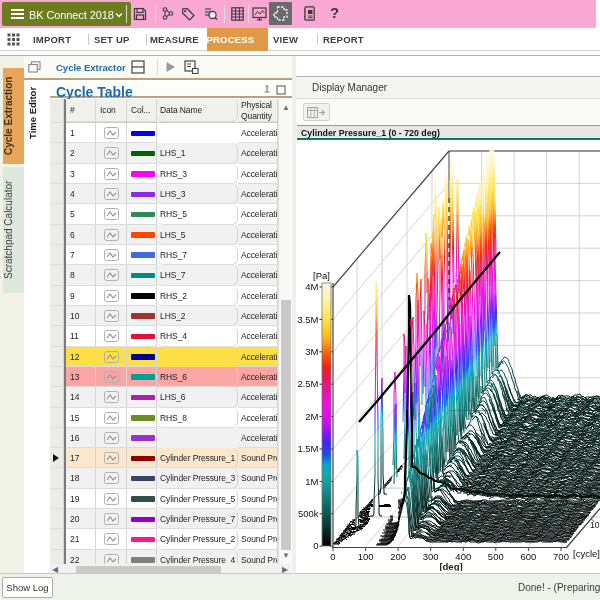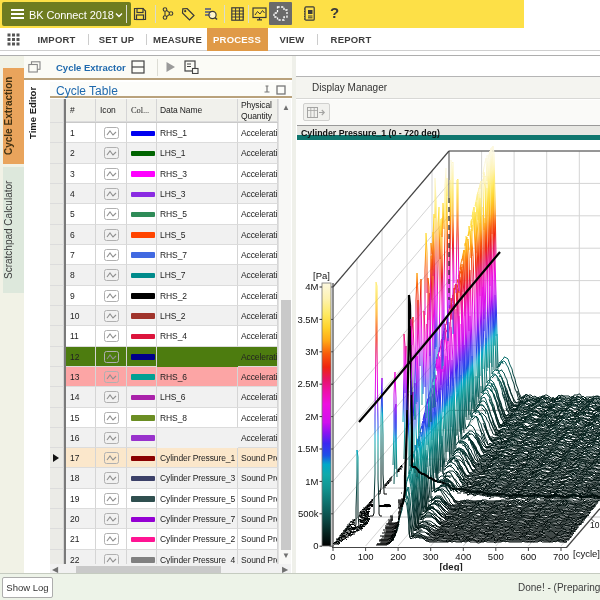--- a/index.html
+++ b/index.html
@@ -1,69 +1,69 @@
 <!DOCTYPE html>
 <html><head><meta charset="utf-8"><style>
 * { margin:0; padding:0; box-sizing:border-box; }
 html,body { width:600px; height:600px; font-family:"Liberation Sans",sans-serif; overflow:hidden; background:#fff; }
 .abs { position:absolute; }
 
-#topbar { position:absolute; left:0; top:0; width:524px; height:28px; background:#fde047; }
+#topbar { position:absolute; left:0; top:0; width:596px; height:28px; background:#f9a8d4; }
 #bkbtn { position:absolute; left:2px; top:2px; width:129px; height:24px; background:#6e7c20; color:#fff; border-radius:2px; }
 #bkbtn .burger { position:absolute; left:9px; top:7px; width:13px; height:10px; }
 #bkbtn .burger div { height:2px; background:#fff; margin-bottom:2px; }
 #bkbtn .t { position:absolute; left:27px; top:7px; font-size:11px; letter-spacing:-0.1px; }
 #bkbtn .chev { position:absolute; left:113px; top:9px; width:8px; height:8px; }
 .tsep { position:absolute; top:5px; width:1px; height:18px; background:#d9dcd0; }
 
 #tabbar { position:absolute; left:0; top:28px; width:600px; height:23px; background:#fff; border-bottom:1px solid #cfcfcf; }
-.tab { position:absolute; top:0; height:23px; line-height:23px; font-size:9.5px; font-weight:bold; color:#3d3d3d; letter-spacing:0.2px; text-align:center; }
+.tab { position:absolute; top:0; height:23px; line-height:23px; font-size:9.5px; font-weight:bold; color:#3d3d3d; letter-spacing:0.2px; }
 .tabsep { position:absolute; top:6px; width:1px; height:11px; background:#cccccc; }
 #wsline { position:absolute; left:0; top:55px; width:600px; height:1px; background:#aeaeae; }
 
 #lstrip { position:absolute; left:0; top:56px; width:24px; height:517px; background:#f1f2e6; }
 .vtab { position:absolute; writing-mode:vertical-rl; transform:rotate(180deg); text-align:center; }
 #vt1 { left:3px; top:68px; width:21px; height:96px; background:#e9a45c; color:#433313; font-size:10px; font-weight:bold; }
 #vt2 { left:3px; top:167px; width:21px; height:126px; background:#dde8dc; color:#3c3c3c; font-size:10px; }
 #vt3 { left:3px; top:2px; width:20px; height:58px; color:#1a1a1a; font-size:9.5px; font-weight:bold; background:#fff; }
 
 #ctoolbar { position:absolute; left:24px; top:56px; width:272px; height:24px; background:#fbfbf6; border-bottom:2px solid #b9a27c; }
 #ctoolbar .title { position:absolute; left:32px; top:6px; font-size:9.5px; font-weight:bold; color:#1f69ad; }
 
 #testrip { position:absolute; left:24px; top:82px; width:26px; height:491px; background:#fff; }
 
 #ctpanel { position:absolute; left:50px; top:82px; width:242px; height:491px; background:#fff; }
 #cthead { position:absolute; left:0; top:0; width:242px; height:16px; background:#fcfcf9; border-bottom:2px solid #b9a27c; }
-#cthead .title { position:absolute; left:6px; top:2px; font-size:12px; font-weight:normal; color:#1f69ad; }
+#cthead .title { position:absolute; left:6px; top:2px; font-size:14px; font-weight:bold; color:#1f69ad; }
 #tblwrap { position:absolute; left:0px; top:17px; width:228px; height:465px; overflow:hidden; }
 .hdr { position:absolute; top:0; left:0; width:228px; height:24px; background:#f1f1ec; border-bottom:1px solid #c9c9c9; }
 .tr { position:absolute; left:0; width:228px; height:20.32px; }
 .td { position:absolute; top:0; height:100%; font-size:8.5px; letter-spacing:-0.1px; color:#222; overflow:hidden; white-space:nowrap; border-right:1px solid #d5d5d5; border-bottom:1px solid #dcdcdc; }
 .c0 { left:0; width:13.5px; background:#ebebe7; }
 .c1 { left:16px; width:30px; padding:5px 0 0 4px; }
 .c2 { left:46px; width:31px; padding-top:4px; text-align:center; }
-.c3 { left:77px; width:29.5px;font-family:Liberation Serif, serif; }
-.c4 { left:106.5px; width:81px; padding:5px 0 0 3.5px; }
+.c3 { left:77px; width:29.5px; }
+.c4 { left:106.5px; width:81px; padding:5px 0 0 3.5px;border-radius:6px; }
 .c5 { left:187.5px; width:40.5px; padding:5px 0 0 3.5px; }
 .cbar { position:absolute; left:3.5px; top:7.5px; width:24px; height:5.5px; border-radius:1px; }
 .selarrow { position:absolute; left:3px; top:6px; width:0; height:0; border-left:6px solid #111; border-top:4px solid transparent; border-bottom:4px solid transparent; }
 #darkcol { position:absolute; left:13.5px; top:0; width:2.5px; height:465px; background:#7a7a7a; }
 
 #vsb { position:absolute; left:228px; top:17px; width:13px; height:465px; background:#f8f8f6; border-left:1px solid #e0e0e0; }
 #vsb .thumb { position:absolute; left:1.5px; top:201px; width:10px; height:250px; background:#c9c9c9; }
 #hsb { position:absolute; left:0; top:482px; width:241px; height:10px; background:#f1f1f1; }
 #hsb .thumb { position:absolute; left:26px; top:1.5px; width:145px; height:7px; background:#c9c9c9; }
 .sbarrow { position:absolute; font-size:8px; color:#707070; }
 
 #dpanel { position:absolute; left:296px; top:56px; width:304px; height:517px; background:#fff; }
 #dphead { position:absolute; left:0; top:20px; width:304px; height:23px; background:#f4f4f0; border-top:1px solid #b5b5b5; border-bottom:1px solid #d8d8d6;text-align:right; }
 #dphead .title { position:absolute; left:16px; top:5px; font-size:10px; color:#333; }
 #dtool { position:absolute; left:0; top:44px; width:304px; height:25px; background:#fafaf8; }
 #dtool .btn { position:absolute; left:7px; top:3px; width:27px; height:18px; background:#f1f1ee; border:1px solid #d0d0ce; border-radius:2px; }
-#charthead { position:absolute; left:1px; top:69px; width:303px; height:15px; background:#e7e7e3; border-top:1px solid #999; border-bottom:5px solid #0f766e; font-size:8.8px; font-weight:bold; color:#111; padding:2px 0 0 4px; }
+#charthead { position:absolute; left:1px; top:69px; width:303px; height:15px; background:#e7e7e3; border-top:1px solid #999; border-bottom:2px solid #0f766e; font-size:8.8px; font-weight:bold; color:#111; padding:2px 0 0 4px; }
 #chartarea { position:absolute; left:1px; top:84px; width:303px; height:431px; background:#fff; }
 #vdivider { position:absolute; left:292px; top:56px; width:4px; height:517px; background:#eff0ea; }
 
 #statusbar { position:absolute; left:0; top:573px; width:600px; height:27px; background:#edf3e8; border-top:1px solid #c5cbc0; }
 #showlog { position:absolute; left:2px; top:3px; width:51px; height:21px; background:#fff; border:1px solid #adadad; border-radius:2px; font-size:9.5px; color:#333; text-align:center; line-height:19px; }
 #donetxt { position:absolute; left:518px; top:8px; width:85px; font-size:10px; color:#3c3c3c; white-space:nowrap; overflow:hidden; }
 svg.icon { position:absolute; }
 </style></head>
 <body>
 <div id="topbar">
@@ -197,21 +197,20 @@
 <div class="tr" style="top:123.0px;background:#ffffff">
 <div class="td c0"></div>
             <div class="td c1">1</div>
 <div class="td c2"><svg width="15" height="12" viewBox="0 0 15 12">
                 <rect x="0.5" y="0.5" width="14" height="11" rx="2" fill="none" stroke="#b0b0b0"></rect>
                 <path d="M3 8 L6 4 L9 8 L12 5" fill="none" stroke="#909090" stroke-width="1.1"></path>
               </svg></div>
 <div class="td c3">
               <span class="cbar" style="background:#0000f0"></span>
             </div>
-<div class="td c4">RHS_1</div>
             <div class="td c5">Acceleration</div>
           </div>
 <div class="tr" style="top:143.3px;background:#f1f1f1">
 <div class="td c0"></div>
             <div class="td c1">2</div>
 <div class="td c2"><svg width="15" height="12" viewBox="0 0 15 12">
                 <rect x="0.5" y="0.5" width="14" height="11" rx="2" fill="none" stroke="#b0b0b0"></rect>
                 <path d="M3 8 L6 4 L9 8 L12 5" fill="none" stroke="#909090" stroke-width="1.1"></path>
               </svg></div>
 <div class="td c3">
@@ -330,21 +329,21 @@
 <div class="td c2"><svg width="15" height="12" viewBox="0 0 15 12">
                 <rect x="0.5" y="0.5" width="14" height="11" rx="2" fill="none" stroke="#b0b0b0"></rect>
                 <path d="M3 8 L6 4 L9 8 L12 5" fill="none" stroke="#909090" stroke-width="1.1"></path>
               </svg></div>
 <div class="td c3">
               <span class="cbar" style="background:#dc143c"></span>
             </div>
 <div class="td c4">RHS_4</div>
             <div class="td c5">Acceleration</div>
           </div>
-<div class="tr" style="top:346.5px;background:#4d7c0f">
+<div class="tr" style="top:346.5px;background:#fde047">
 <div class="td c0"></div>
             <div class="td c1">12</div>
 <div class="td c2"><svg width="15" height="12" viewBox="0 0 15 12">
                 <rect x="0.5" y="0.5" width="14" height="11" rx="2" fill="none" stroke="#b0b0b0"></rect>
                 <path d="M3 8 L6 4 L9 8 L12 5" fill="none" stroke="#909090" stroke-width="1.1"></path>
               </svg></div>
 <div class="td c3">
               <span class="cbar" style="background:#00008b"></span>
             </div>
             <div class="td c5">Acceleration</div>

